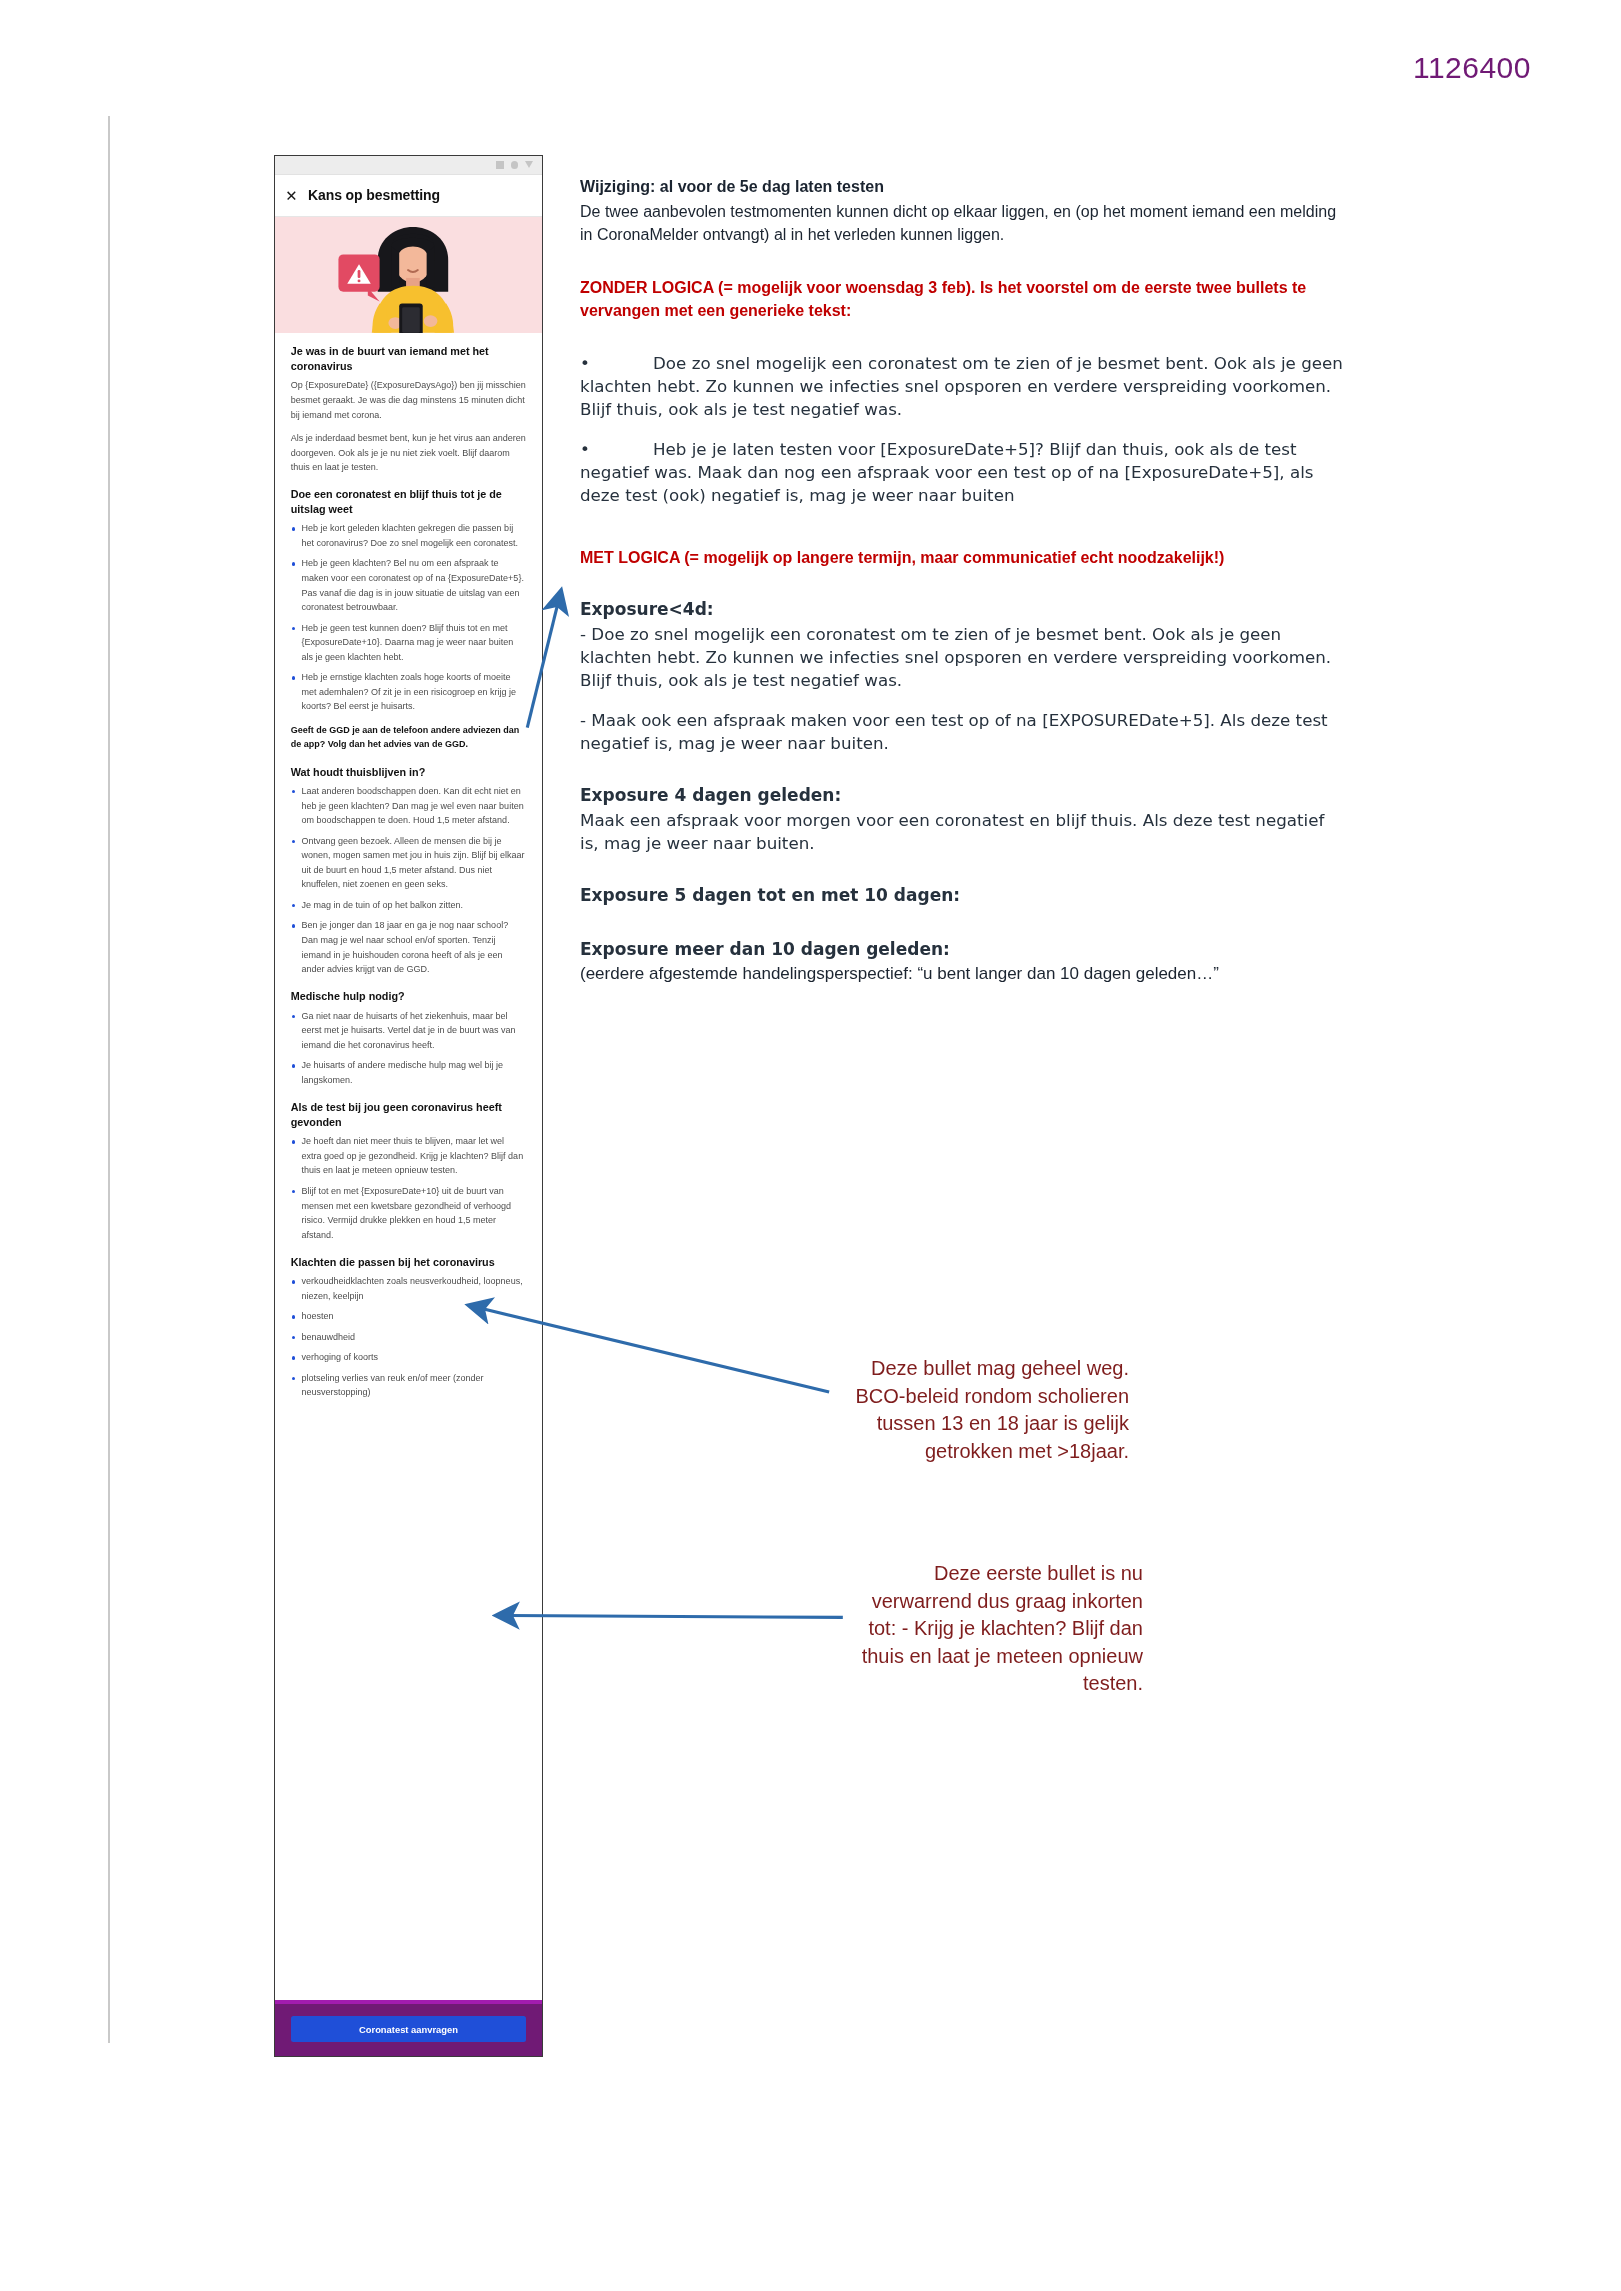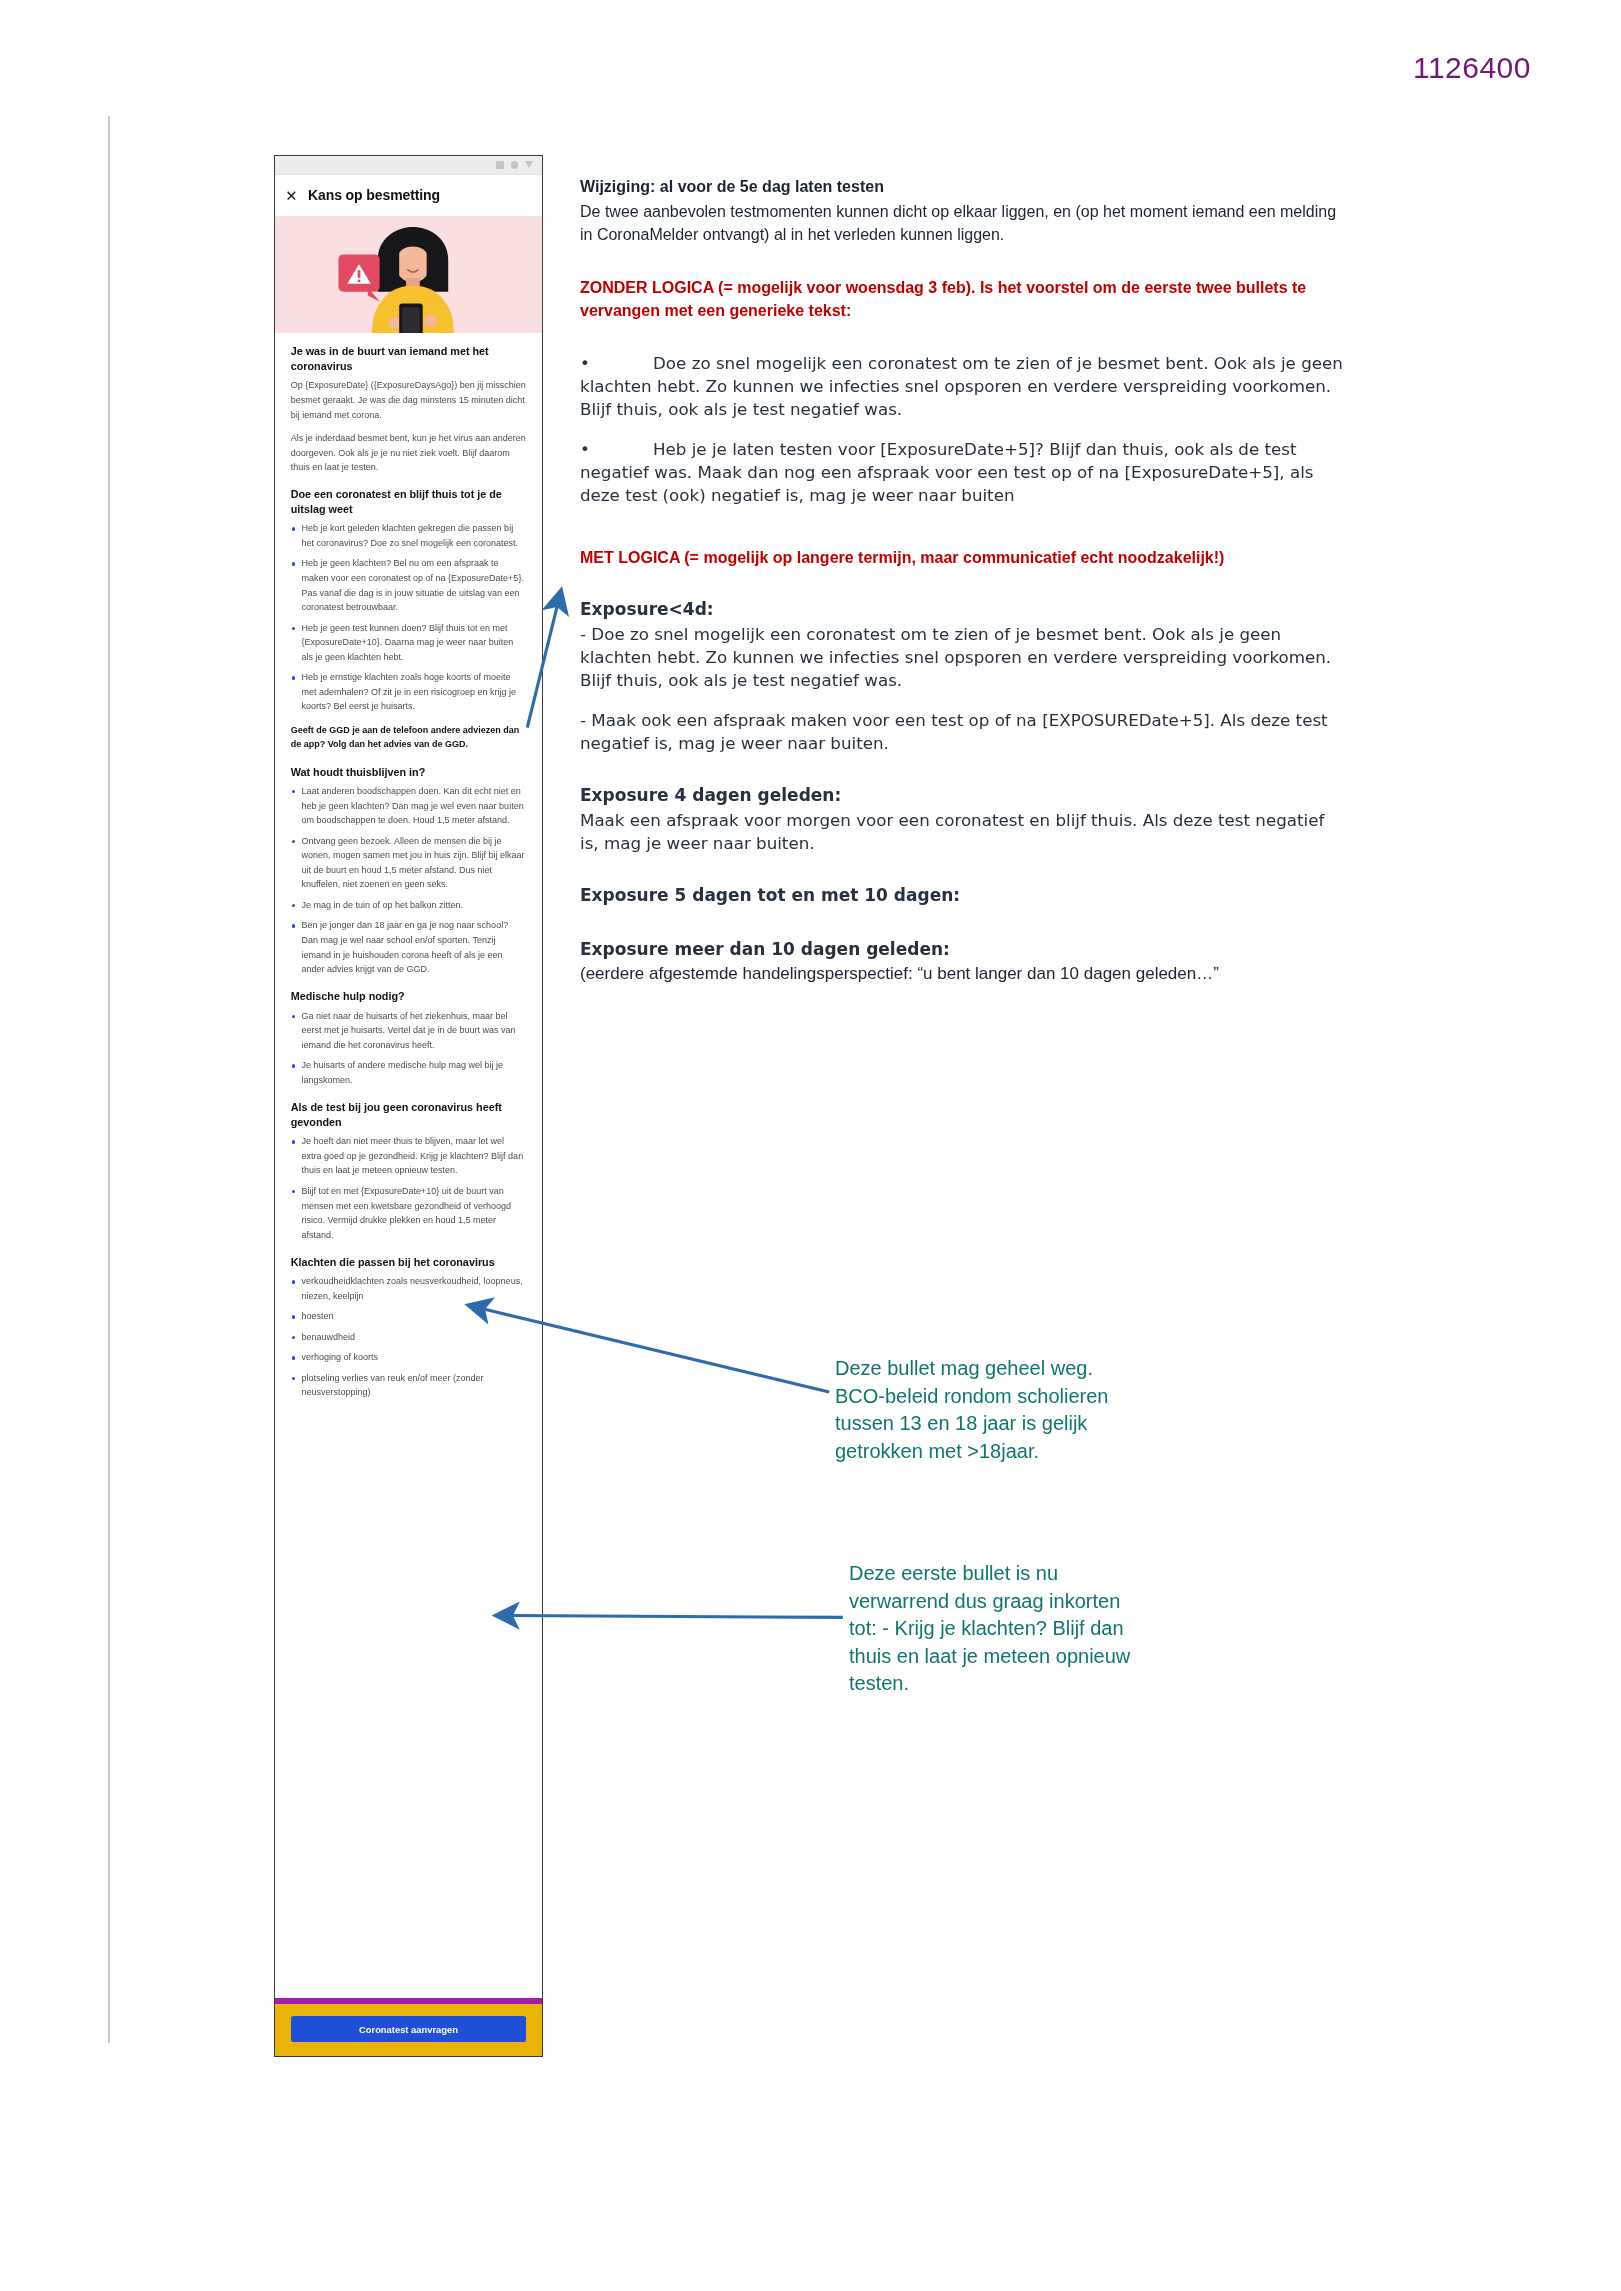--- a/index.html
+++ b/index.html
@@ -69,21 +69,21 @@
   #phone-body p.strong{color:#111;font-weight:bold;}
   #phone-body ul{margin:0;padding:0;list-style:none;}
   #phone-body li{
     position:relative;padding-left:10.8px;margin-bottom:5.9px;
   }
   #phone-body li:before{
     content:"";position:absolute;left:1px;top:5.9px;
     width:3.4px;height:3.4px;border-radius:50%;background:#1f4fd8;
   }
   #phone-footer{
-    flex:none;border-top:6px solid #a21caf;background:#eab308;
+    flex:none;border-top:4px solid #a21caf;background:#701a75;
     padding:11.8px 15.7px 13.7px 15.7px;
   }
   #cta-button{
     display:block;width:100%;box-sizing:border-box;border:none;
     background:#1f4fd8;color:#fff;font-size:9.4px;font-weight:bold;
     padding:7.8px 0;text-align:center;border-radius:2.5px;
     font-family:"Liberation Sans",sans-serif;cursor:pointer;
   }
 
   
@@ -116,22 +116,22 @@
     font-size:16.7px;color:#26313d;line-height:1.38;margin:0;
   }
   .wide-bullet .bdot{display:inline-block;width:73px;}
   .wide-head{
     font-family:"DejaVu Sans",sans-serif;font-weight:bold;
     font-size:17px;color:#26313d;line-height:1.4;margin:0 0 1px 0;
   }
 
   
   .callout{
-    position:absolute;text-align:left;
-    font-size:20px;line-height:1.38;color:#0f766e;
+    position:absolute;text-align:right;
+    font-size:20px;line-height:1.38;color:#7f1d1d;
   }
   #callout-1{left:835px;top:1355px;width:294px;}
   #callout-2{left:849px;top:1560px;width:294px;}
 
   
   #arrows{position:absolute;left:0;top:0;width:1621px;height:2292px;
           pointer-events:none;}
 </style>
 </head>
 <body>

